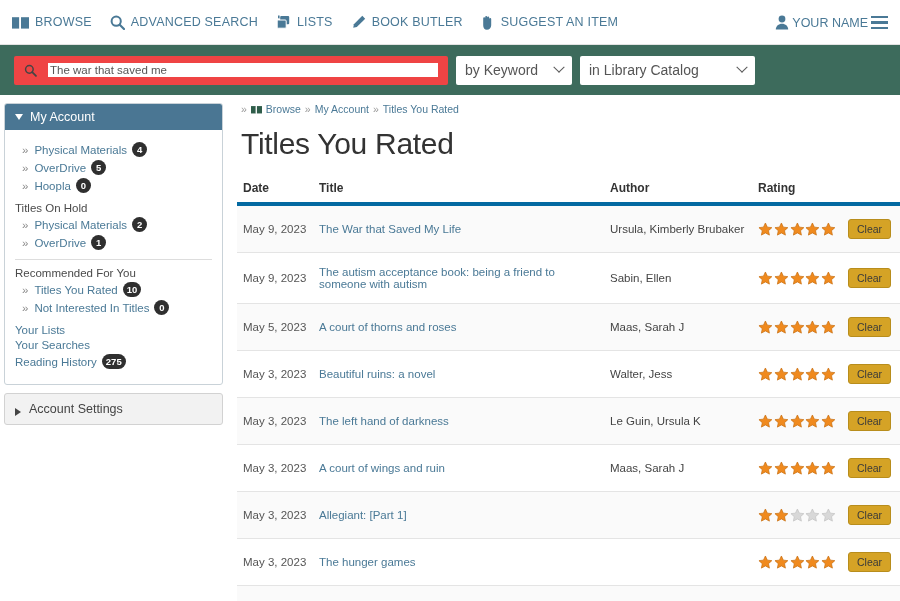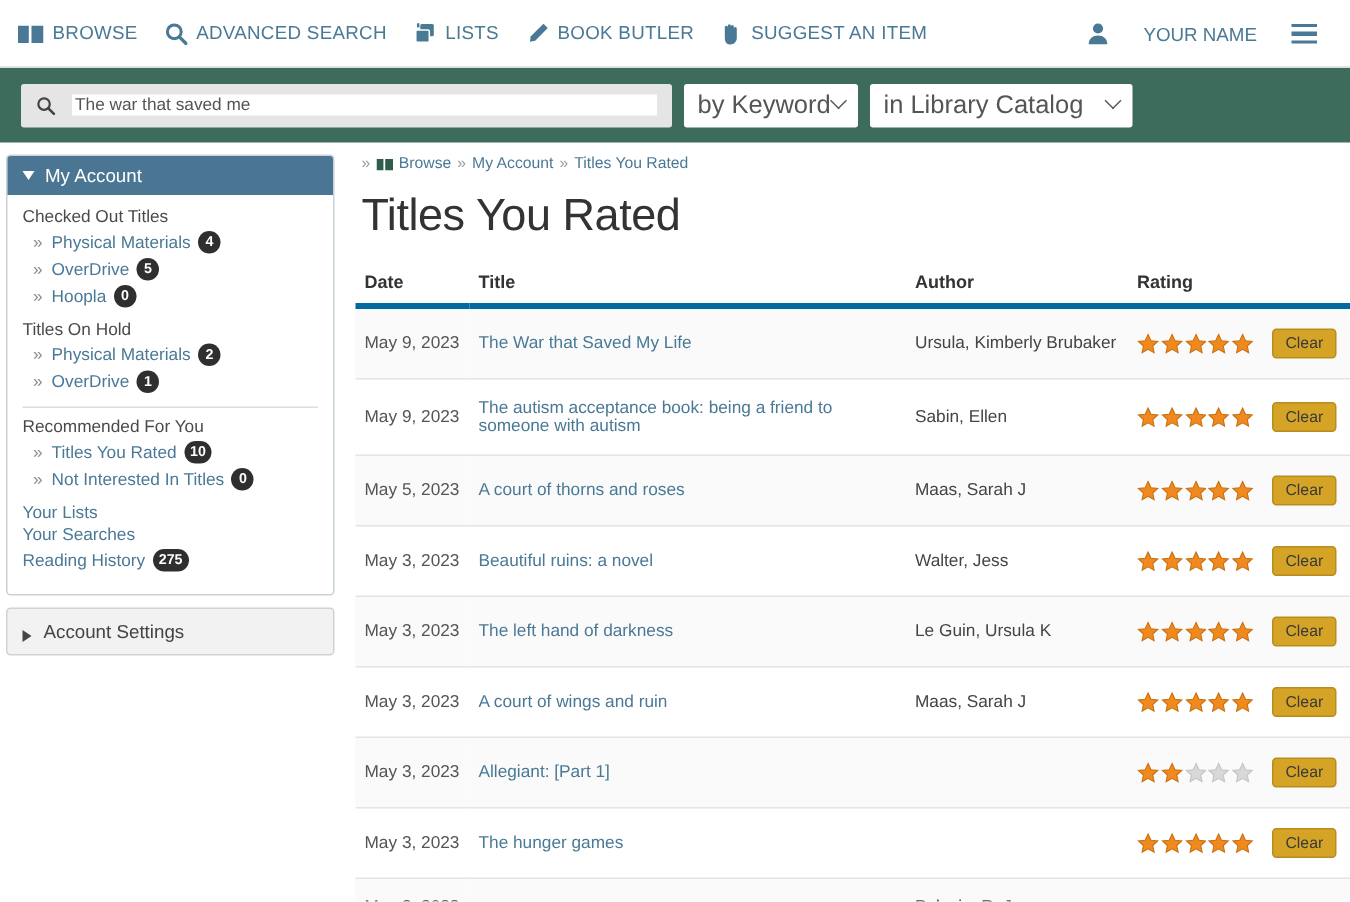--- a/index.html
+++ b/index.html
@@ -26,61 +26,61 @@
   .nav-item {
     display: flex; align-items: center; gap: 6px;
     color: #4a7996;
     font-size: 12.5px;
     letter-spacing: .2px;
     cursor: pointer;
     white-space: nowrap;
   }
   .nav-item .label { font-weight: 400; }
   .nav-right {
-    position: absolute; right: 22px; top: 0; height: 45px;
-    display: flex; align-items: center; gap: 23px;
+    position: absolute; right: 12px; top: 0; height: 45px;
+    display: flex; align-items: center; gap: 3px;
     color: #4a7996; font-size: 12.5px;
   }
   .ic { display: inline-block; line-height: 0; }
   .ic svg { display: block; }
 
   .hamburger { display: flex; flex-direction: column; gap: 3px; cursor: pointer; }
   .hamburger span { display: block; width: 17px; height: 2.4px; background: #4a7996; }
 
   
   .searchband {
     height: 50px;
     background: #3d6b5c;
     display: flex; align-items: center;
     padding: 0 14px;
     gap: 0;
   }
   .search-input-wrap {
     flex: 0 0 434px;
     height: 29px;
-    background: #e5e5e5;
+    background: #ef4444;
     border-radius: 2px;
     display: flex; align-items: center;
     padding: 0 10px;
     gap: 11px;
   }
   .search-input-wrap input {
     border: 0; outline: 0; flex: 1;
     font-size: 11.5px; font-family: "Liberation Sans", sans-serif;
     color: #555;
   }
   .search-input-wrap input::placeholder { color: #666; }
   .sel {
     height: 29px;
     background: #fff;
     border-radius: 2px;
     margin-left: 8px;
     display: flex; align-items: center; justify-content: space-between;
     padding: 0 9px;
-    font-size: 17px;
+    font-size: 14px;
     color: #555;
     cursor: pointer;
     position: relative;
   }
   .sel-keyword { flex: 0 0 116px; }
   .sel-catalog { flex: 0 0 175px; }
   .chev {
     width: 8px; height: 8px;
     border-right: 1.6px solid #5a5a5a;
     border-bottom: 1.6px solid #5a5a5a;
@@ -317,21 +317,20 @@
 
   <div class="sidebar">
     <div class="panel">
       <div class="panel-head">
         <span class="caret-down"></span>
         <span>My Account</span>
       </div>
       <div class="panel-body">
 
         <div class="grp">
-          <div class="grp-title">Checked Out Titles</div>
           <div class="sub">
             <span>Physical Materials</span>
             <span class="badge">4</span>
           </div>
           <div class="sub">
             <span>OverDrive</span>
             <span class="badge">5</span>
           </div>
           <div class="sub">
             <span>Hoopla</span>

